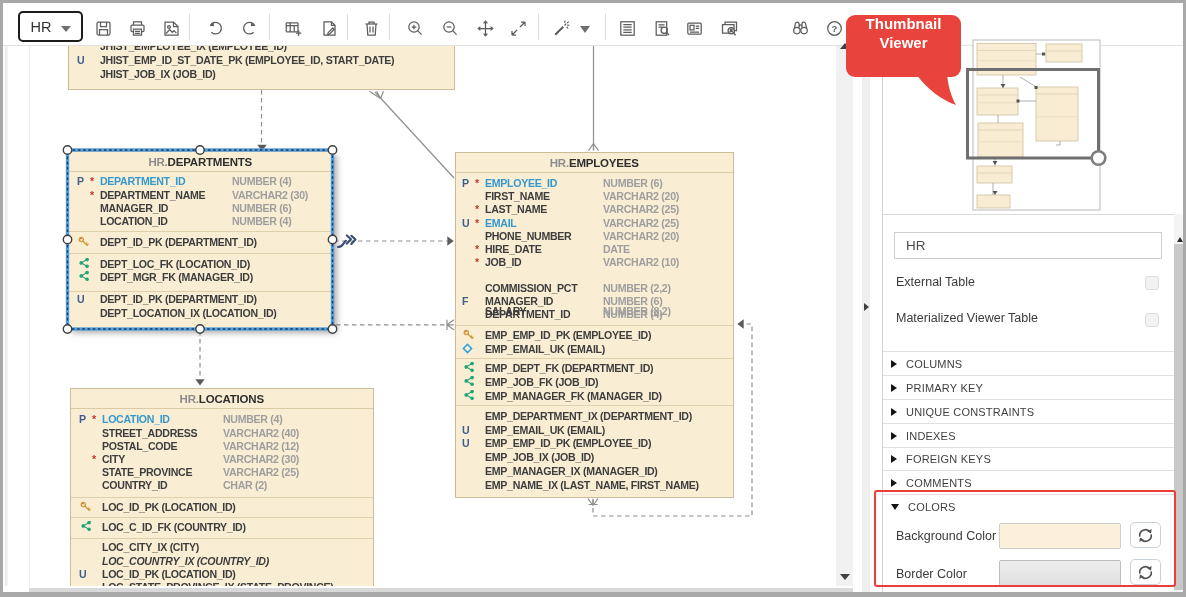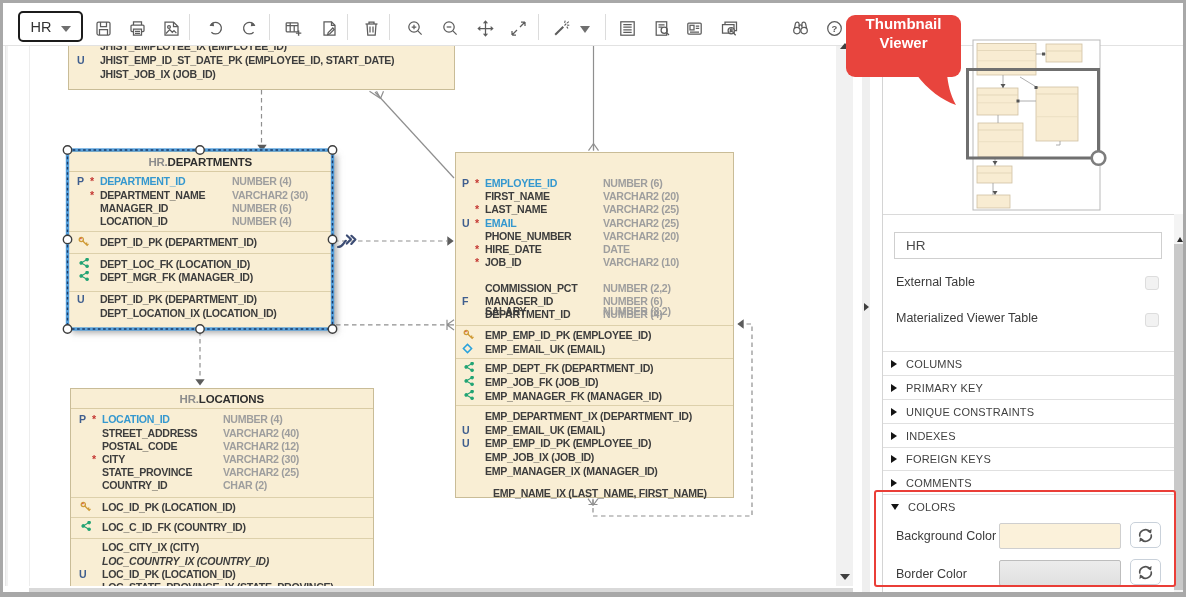--- a/index.html
+++ b/index.html
@@ -185,20 +185,21 @@
         </div>
 <div class="trow" style="left:0;top:141.9px;">
           <span class="mk" style="left:8px">U</span>
           <span class="cn" style="left:31px">DEPT_ID_PK (DEPARTMENT_ID)</span>
         </div>
 <div class="trow" style="left:0;top:155.1px;">
           <span class="cn" style="left:31px">DEPT_LOCATION_IX (LOCATION_ID)</span>
         </div>
 </div>
     <div class="tbl" style="left:452px;top:106px;width:278.5px;height:346px;">
+<div class="thead" style="height:20px;line-height:20px;"><span class="hpre">HR.</span><span class="hname">EMPLOYEES</span></div>
 <div class="tsep" style="top:171.9px"></div>
         <div class="tsep" style="top:205.0px"></div>
         <div class="tsep" style="top:252.0px"></div>
 <div class="trow" style="left:0;top:24.2px;">
           <span class="mk" style="left:6px">P</span>
           <span class="st" style="left:19px">*</span>
           <span class="cn blue" style="left:29px">EMPLOYEE_ID</span>
           <span class="ct" style="left:147px">NUMBER (6)</span>
         </div>
 <div class="trow" style="left:0;top:37.3px;">
@@ -306,21 +307,21 @@
 <div class="trow" style="left:0;top:284.4px;">
           <span class="mk" style="left:6px">U</span>
           <span class="cn" style="left:29px">EMP_EMP_ID_PK (EMPLOYEE_ID)</span>
         </div>
 <div class="trow" style="left:0;top:298.2px;">
           <span class="cn" style="left:29px">EMP_JOB_IX (JOB_ID)</span>
         </div>
 <div class="trow" style="left:0;top:312.0px;">
           <span class="cn" style="left:29px">EMP_MANAGER_IX (MANAGER_ID)</span>
         </div>
-<div class="trow" style="left:8px;top:325.8px;margin-top:8px;">
+<div class="trow" style="left:0;top:325.8px;">
           <span class="cn" style="left:29px">EMP_NAME_IX (LAST_NAME, FIRST_NAME)</span>
         </div>
 </div>
     <div class="tbl" style="left:67px;top:342px;width:303.5px;height:210px;">
 <div class="thead" style="height:20px;line-height:20px;"><span class="hpre">HR.</span><span class="hname">LOCATIONS</span></div>
 <div class="tsep" style="top:107.6px"></div>
         <div class="tsep" style="top:128.4px"></div>
         <div class="tsep" style="top:149.1px"></div>
 <div class="trow" style="left:0;top:24.3px;">
           <span class="mk" style="left:8px">P</span>

